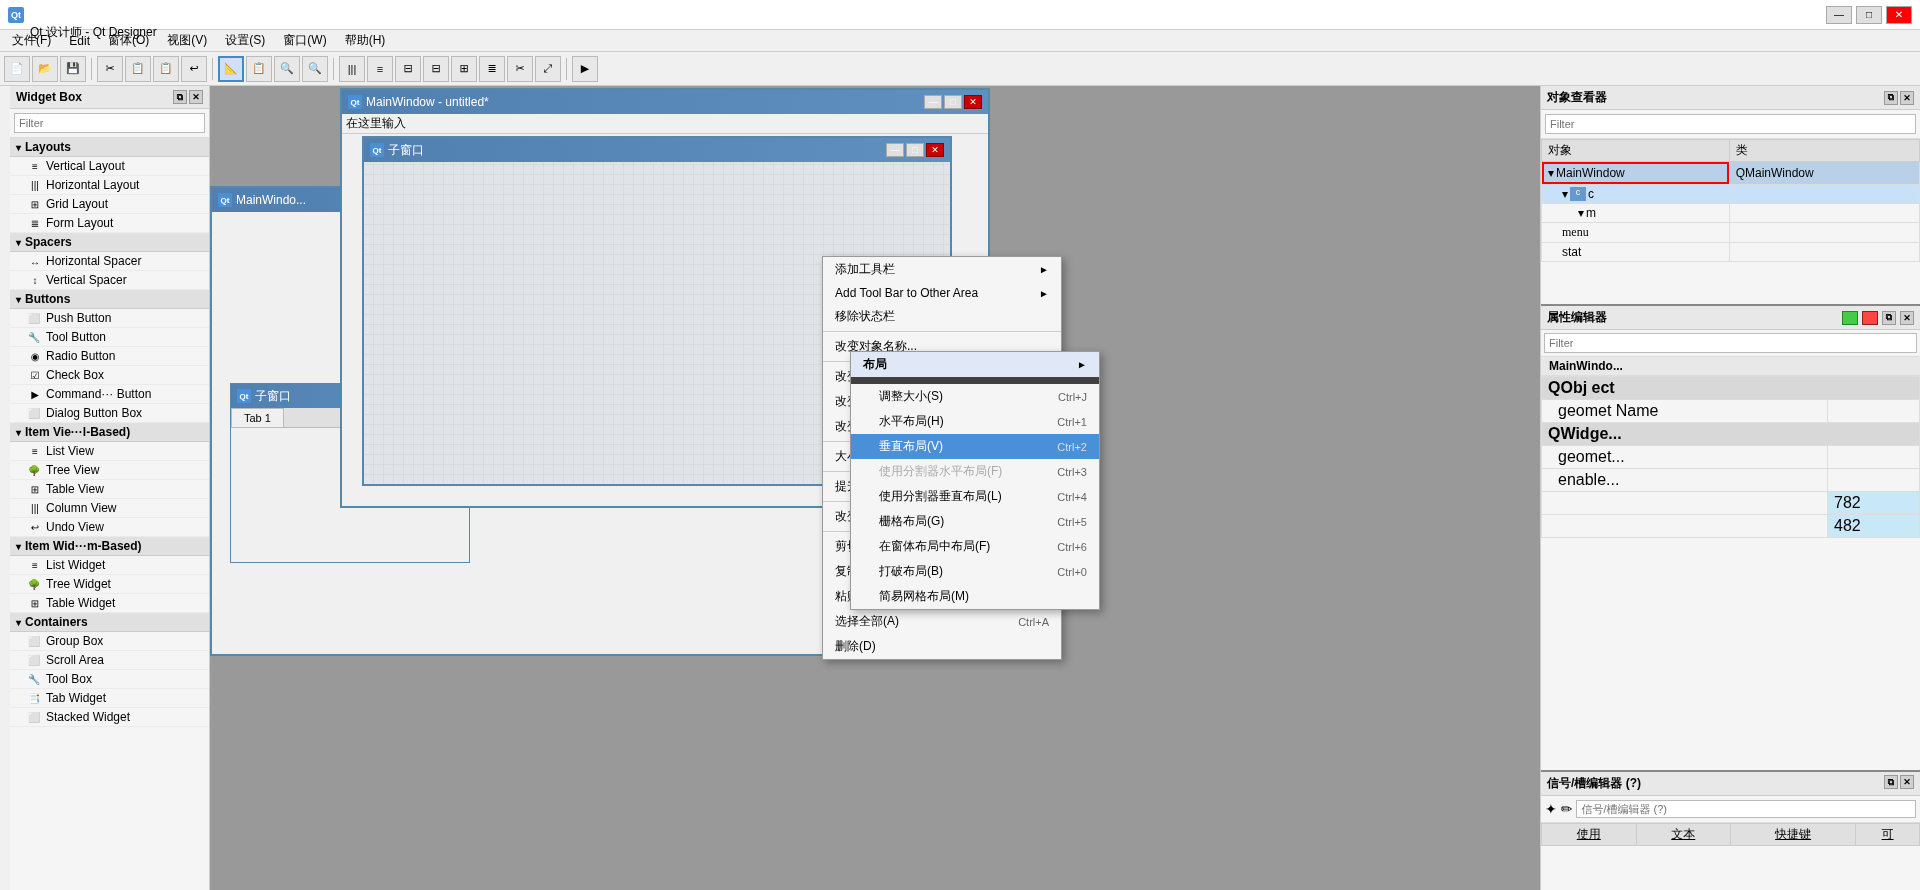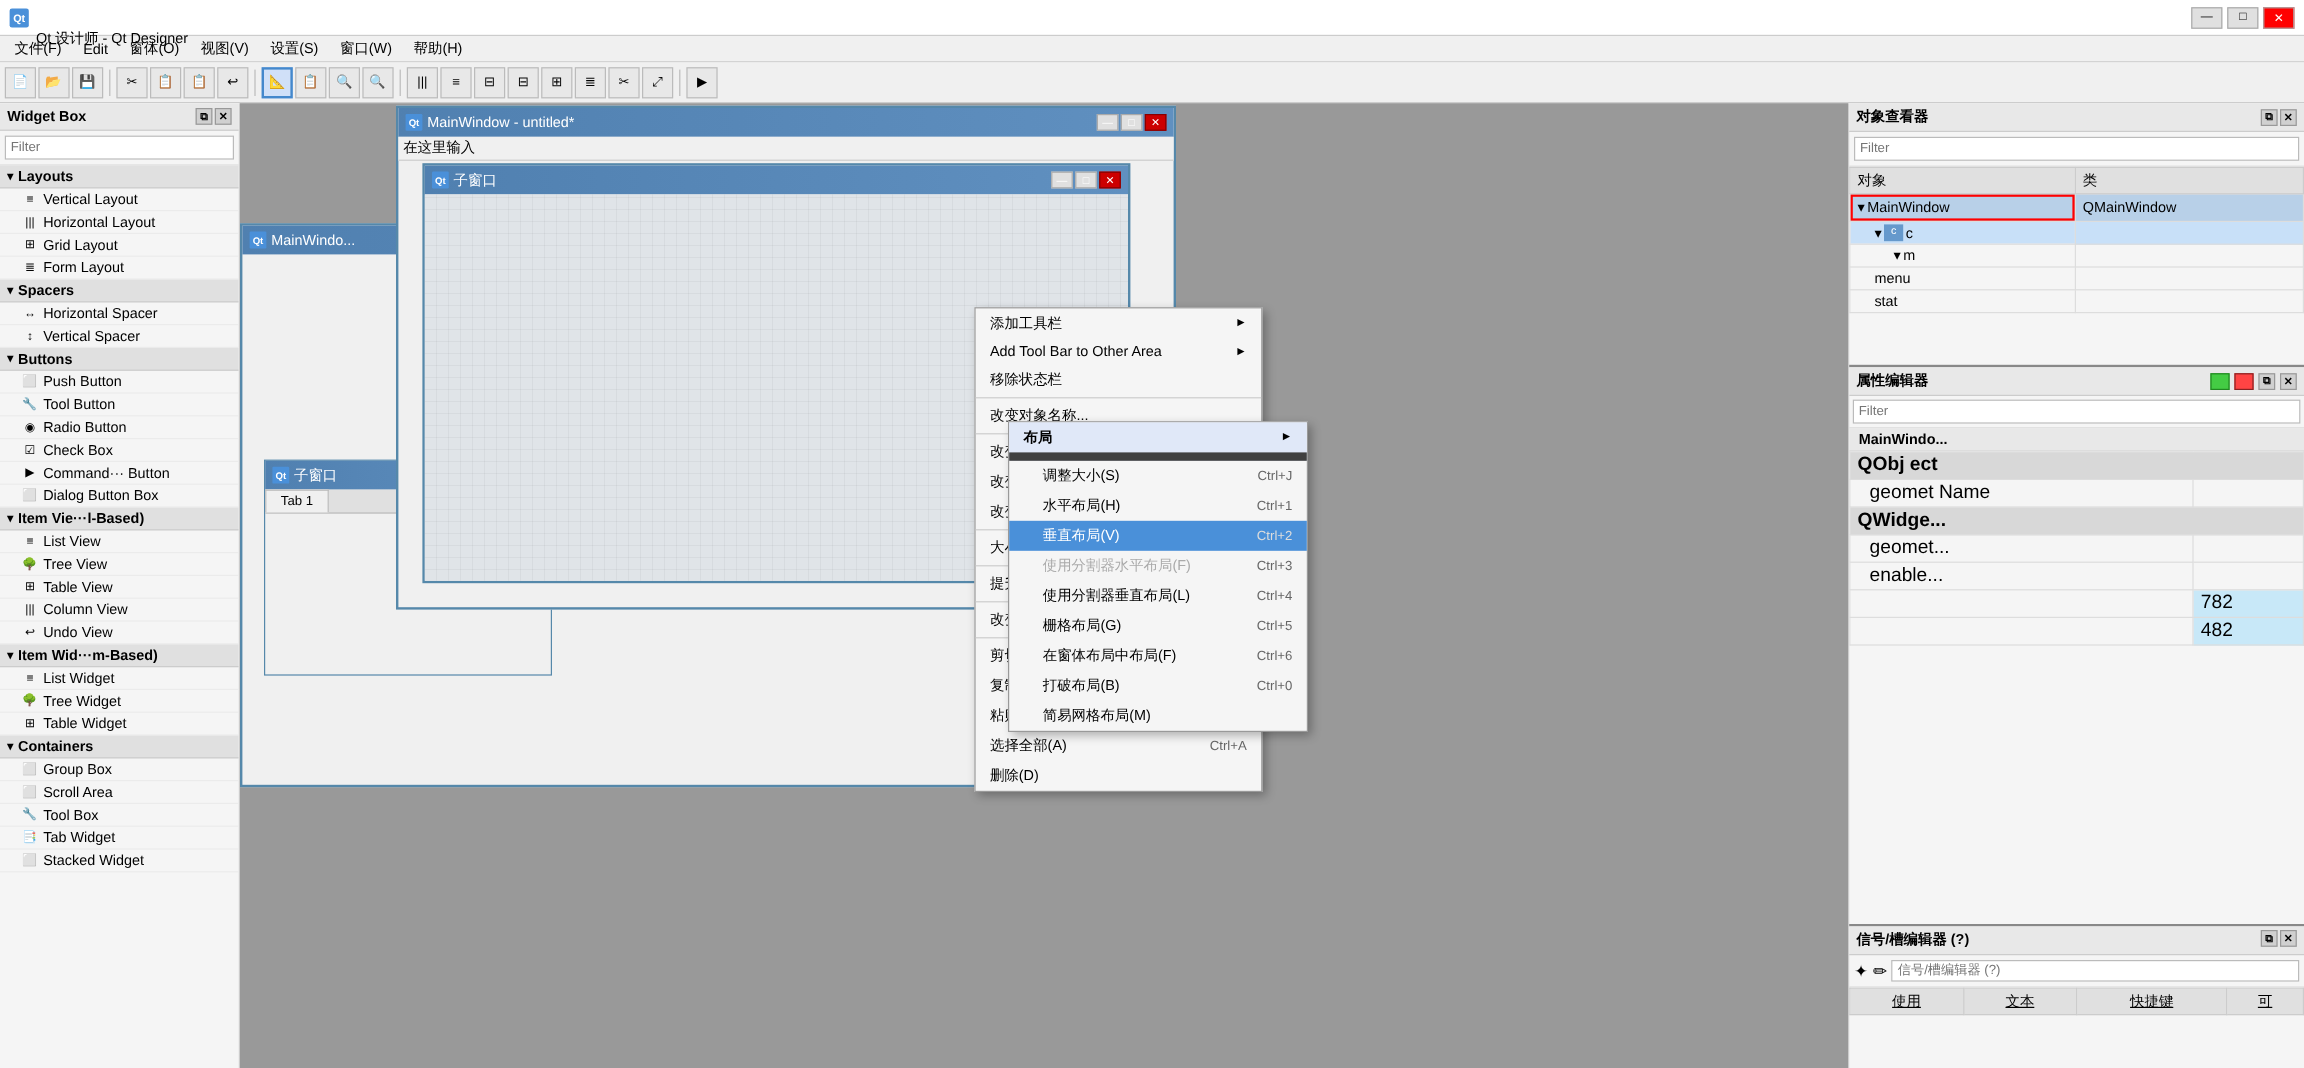--- a/index.html
+++ b/index.html
@@ -66,20 +66,21 @@
       border: 1px solid #bbb;
       display: flex; align-items: center; justify-content: center;
       cursor: pointer; font-size: 11px;
     }
     .tb-sep { width: 1px; height: 22px; background: #bbb; margin: 0 3px; }
 
     
     .main-layout {
       display: flex;
       height: calc(890px - 86px);
+      padding-left: 10px;
     }
 
     
     .widget-box {
       width: 200px;
       background: #f5f5f5;
       border-right: 1px solid #ccc;
       display: flex;
       flex-direction: column;
       overflow: hidden;
@@ -827,21 +828,21 @@
               <td style="padding:0;">
                 <div style="display:flex; align-items:center; gap:2px; padding: 2px 4px; padding-left:36px;">
                   <span>▾</span>
                   <span>m</span>
                 </div>
               </td>
               <td></td>
             </tr>
             <tr>
               <td style="padding:0;">
-                <div style="display:flex; align-items:center; gap:2px; padding: 2px 4px; padding-left:20px;">
+                <div style="display:flex; align-items:center; gap:2px; padding: 2px 4px; padding-left:20px;font-family:Liberation Serif, serif;">
                   <span>menu</span>
                 </div>
               </td>
               <td></td>
             </tr>
             <tr>
               <td style="padding:0;">
                 <div style="display:flex; align-items:center; gap:2px; padding: 2px 4px; padding-left:20px;">
                   <span>stat</span>
                 </div>

